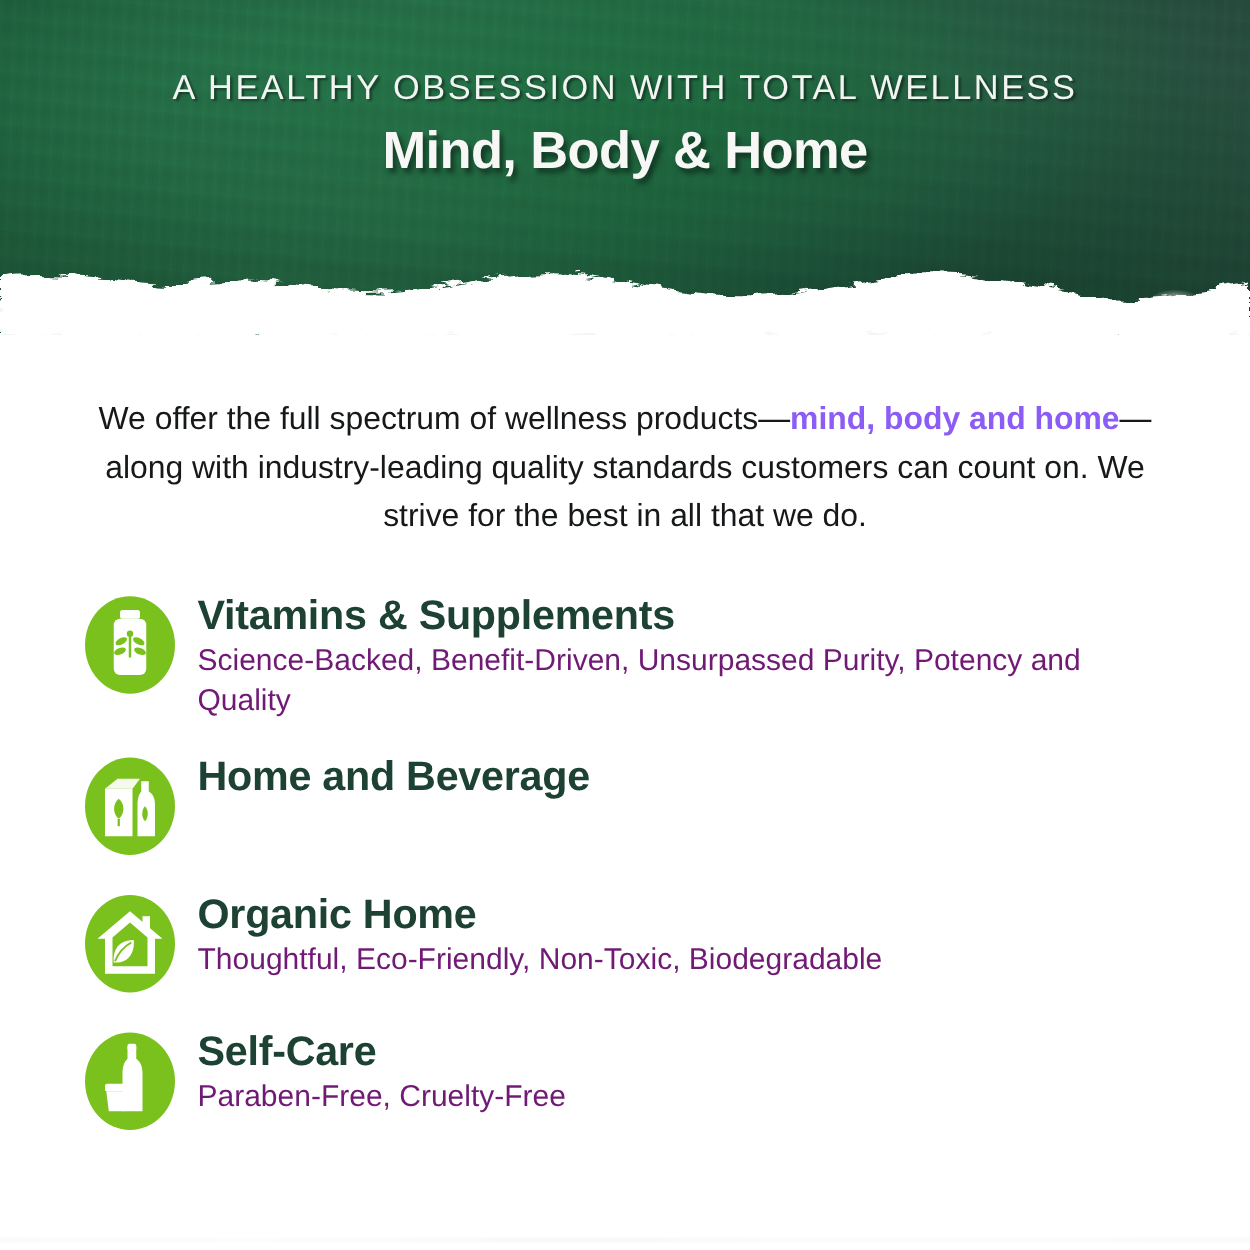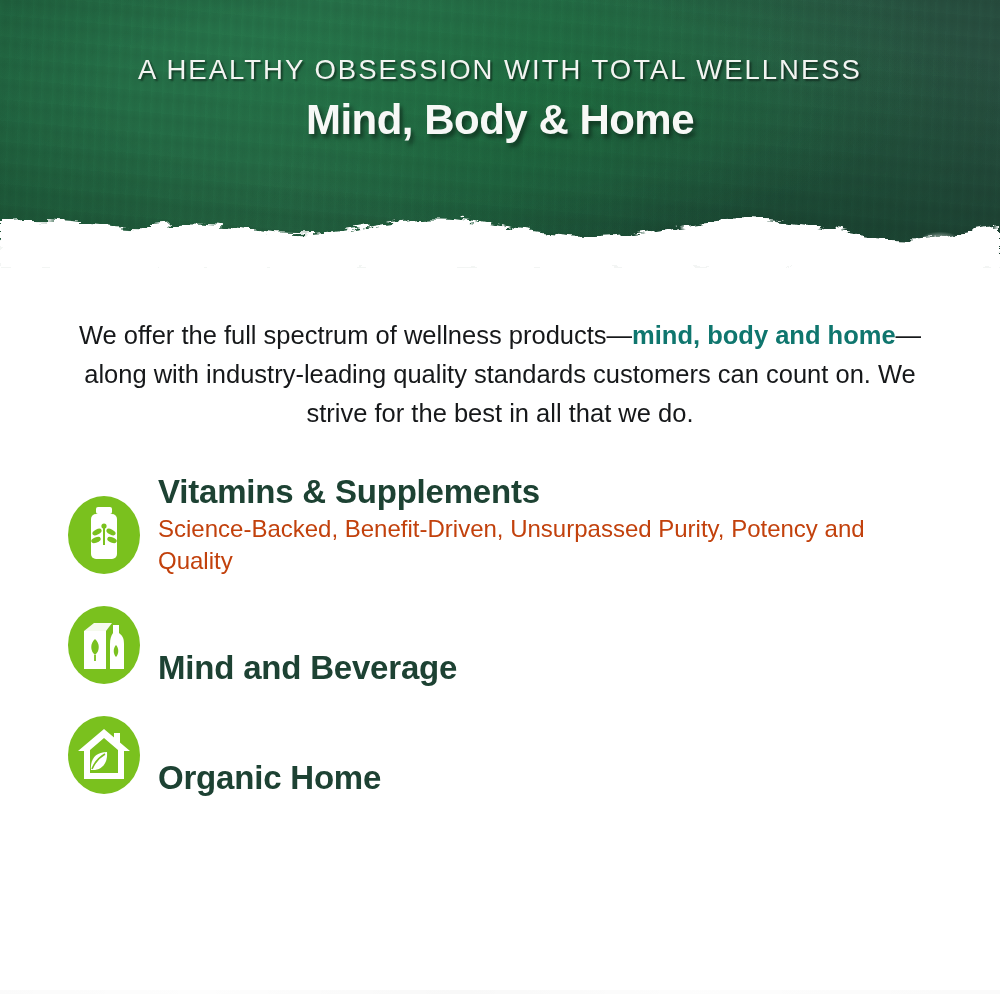--- a/index.html
+++ b/index.html
@@ -124,31 +124,31 @@
     width: 880px;
     text-align: center;
     color: #16181a;
     font-size: 25.5px;
     line-height: 1.52;
     font-weight: 400;
     font-family: "Liberation Sans", sans-serif;
   }
   .intro b {
     font-weight: 700;
-    color: #0f766e;
+    color: #8b5cf6;
   }
 
   
   .features {
     margin-top: 38px;
     padding-left: 66px;
   }
   .feature {
     display: flex;
-    align-items: flex-end;
+    align-items: flex-start;
     margin-bottom: 22px;
   }
   .feature-icon {
     flex: 0 0 auto;
     width: 76px;
     height: 84px;
     margin-right: 16px;
     margin-top: 4px;
   }
   .feature-icon svg { display: block; width: 76px; height: 84px; }
@@ -157,21 +157,21 @@
   .feature-title {
     color: #1d4233;
     font-size: 33px;
     font-weight: 700;
     line-height: 1.12;
     letter-spacing: -0.2px;
     font-family: "Liberation Sans", sans-serif;
   }
   .feature-desc {
     margin-top: 2px;
-    color: #c2410c;
+    color: #701a75;
     font-size: 24px;
     line-height: 1.32;
     font-weight: 400;
     max-width: 720px;
     font-family: "Liberation Sans", sans-serif;
   }
 
   .bottom-artifact {
     position: absolute;
     left: 0;
@@ -254,38 +254,56 @@
             <path d="M18 28 L40 28 L40 66 L18 66 Z" fill="#ffffff"></path>
             <path d="M18 28 L28 20 L46 20 L40 28 Z" fill="#ffffff" opacity="0.92"></path>
             <path d="M29 36 C24 40 24 48 29 52 C34 48 34 40 29 36 Z" fill="#7ac11e"></path>
             <path d="M29 52 L29 58" stroke="#7ac11e" stroke-width="1.8" fill="none"></path>
 
             <path d="M47 22 L53 22 L53 30 C57 33 58 36 58 41 L58 66 L44 66 L44 41 C44 36 45 33 47 30 Z" fill="#ffffff"></path>
             <path d="M50 42 C47 45 47 51 50 54 C53 51 53 45 50 42 Z" fill="#7ac11e"></path>
           </svg>
         </div>
         <div class="feature-text">
-          <div class="feature-title">Mind and Beverage</div>
+          <div class="feature-title">Home and Beverage</div>
         </div>
       </div>
 
       <div class="feature">
         <div class="feature-icon">
           <svg viewBox="0 0 76 84" aria-hidden="true">
             <ellipse cx="38" cy="42" rx="36" ry="39" fill="#7ac11e"></ellipse>
             <path d="M38 16 L64 38 L58 38 L58 66 L18 66 L18 38 L12 38 Z
                      M38 25 L24 37 L24 60 L52 60 L52 37 Z" fill="#ffffff"></path>
             <rect x="48" y="20" width="6" height="12" fill="#ffffff"></rect>
             <path d="M41 39 C29 39 24 47 25 57 C35 58 42 51 41 39 Z" fill="#ffffff"></path>
             <path d="M39 41 C32 45 28 51 26 56" stroke="#7ac11e" stroke-width="1.6" fill="none"></path>
           </svg>
         </div>
         <div class="feature-text">
           <div class="feature-title">Organic Home</div>
+          <div class="feature-desc">Thoughtful, Eco-Friendly, Non-Toxic, Biodegradable</div>
         </div>
       </div>
 
+      <div class="feature">
+        <div class="feature-icon">
+          <svg viewBox="0 0 76 84" aria-hidden="true">
+            <ellipse cx="38" cy="42" rx="36" ry="39" fill="#7ac11e"></ellipse>
+
+            <path d="M36 14 L43 14 L43 24 C47 27 48 31 48 36 L48 66 L32 66 L32 36 C32 31 33 27 36 24 Z" fill="#ffffff"></path>
+            <rect x="36" y="12" width="7" height="5" rx="1.5" fill="#ffffff"></rect>
+
+            <rect x="18" y="44" width="18" height="6" rx="1.5" fill="#ffffff"></rect>
+            <path d="M19 50 L35 50 L33 66 L21 66 Z" fill="#ffffff"></path>
+          </svg>
+        </div>
+        <div class="feature-text">
+          <div class="feature-title">Self-Care</div>
+          <div class="feature-desc">Paraben-Free, Cruelty-Free</div>
+        </div>
+      </div>
 
     </div>
   </div>
 
   <div class="bottom-artifact"></div>
 </div>
 
 </body></html>

